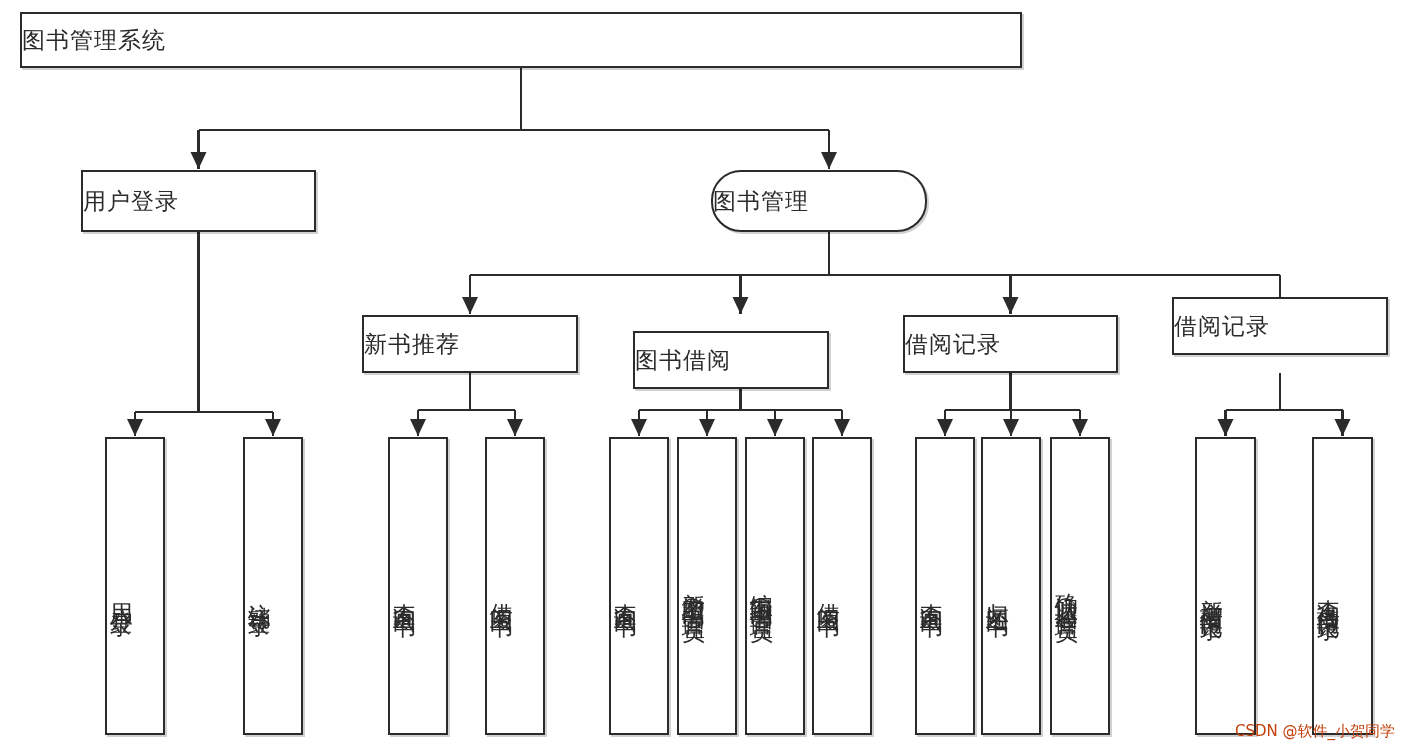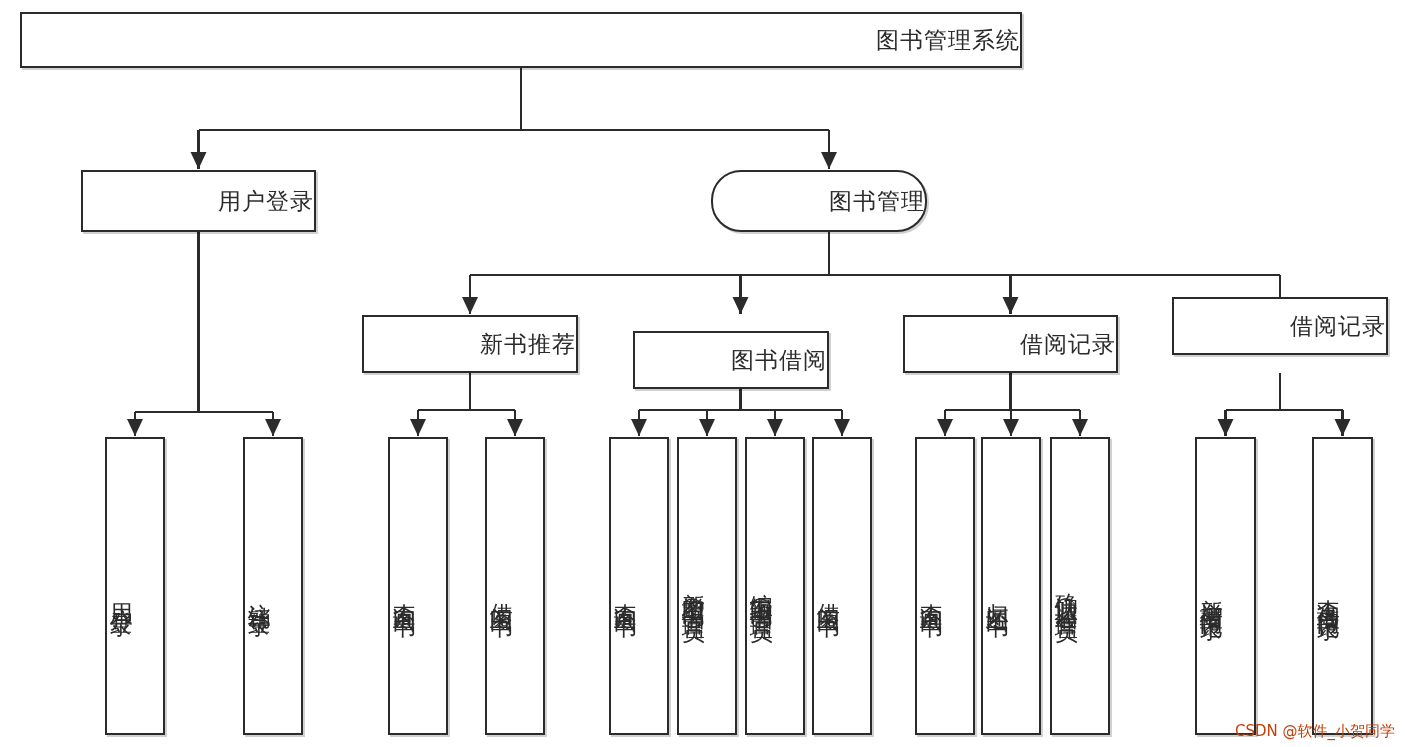--- a/index.html
+++ b/index.html
@@ -24,21 +24,21 @@
     height: 747px;
   }
   .node {
     position: absolute;
     box-sizing: border-box;
     border: 2px solid #2b2b2b;
     background: #ffffff;
     box-shadow: 2px 2px 0 0 rgba(0,0,0,0.18);
     display: flex;
     align-items: center;
-    justify-content: flex-end;
+    justify-content: flex-start;
     color: #2b2b2b;
   }
   .node .label {
     font-size: 23px;
     line-height: 1.15;
     letter-spacing: 1px;
     white-space: nowrap;
   }
   .node.vertical {
     align-items: center;

